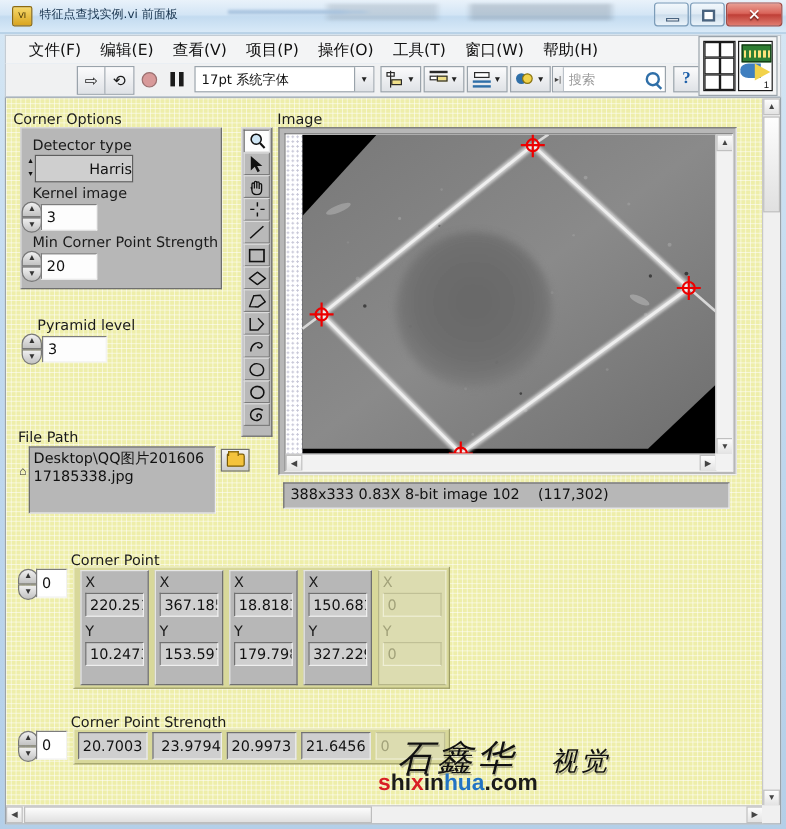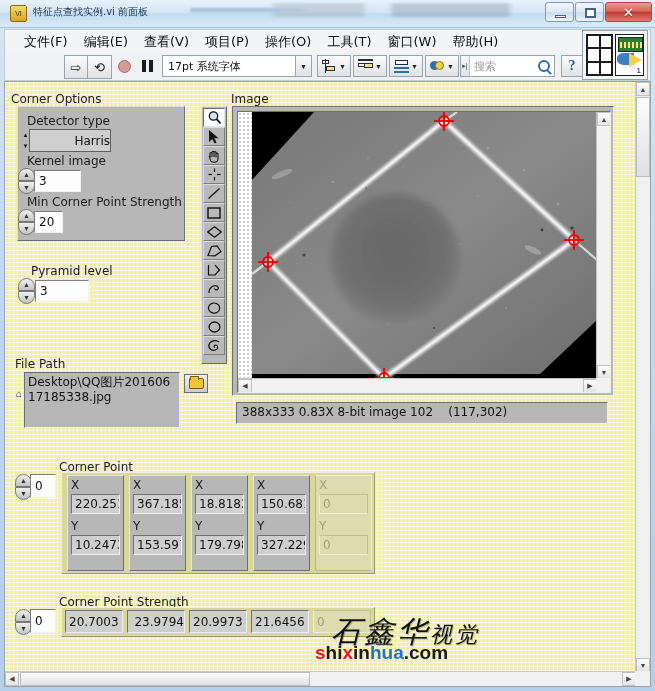--- a/index.html
+++ b/index.html
@@ -429,21 +429,21 @@
         <div class="half u">▲</div>
         <div class="half d">▼</div>
       </div>
       <div class="numbox" style="left:29px; top:88px; width:47px; height:22px;">3</div>
 
       <div class="fplabel" style="left:22px; top:113px;">Min Corner Point Strength</div>
       <div class="ospin" style="left:13px; top:127px;">
         <div class="half u">▲</div>
         <div class="half d">▼</div>
       </div>
-      <div class="numbox" style="left:29px; top:129px; width:29px; height:22px;">20</div>
+      <div class="numbox" style="left:29px; top:129px; width:47px; height:22px;">20</div>
 
       <div class="fplabel" style="left:26px; top:182px;">Pyramid level</div>
       <div class="ospin" style="left:13px; top:196px;">
         <div class="half u">▲</div>
         <div class="half d">▼</div>
       </div>
       <div class="numbox" style="left:30px; top:198px; width:54px; height:22px;">3</div>
 
       <div class="fplabel" style="left:10px; top:275px;">File Path</div>
       <span class="pathglyph" style="left:11px; top:306px;">⌂</span>
@@ -694,21 +694,21 @@
       <div class="idxbox" style="left:25px; top:527px; width:26px; height:24px;">0</div>
 
       <div class="arrshell" style="left:56px; top:525px; width:314px; height:30px;"></div>
       <div class="efield" style="left:60px; top:528px; width:58px; height:23px; line-height:23px;">20.7003</div>
       <div class="efield" style="left:122px; top:528px; width:58px; height:23px; line-height:23px;text-align:right;">23.9794</div>
       <div class="efield" style="left:184px; top:528px; width:58px; height:23px; line-height:23px;">20.9973</div>
       <div class="efield" style="left:246px; top:528px; width:58px; height:23px; line-height:23px;">21.6456</div>
       <div class="efield dim" style="left:308px; top:528px; width:58px; height:23px; line-height:23px;">0</div>
 
       <div class="wm" style="left:326px; top:530px;">
-        <span class="wm-cn">石鑫华</span><span class="wm-cn" style="font-size:22px;">视觉</span>
+        <span class="wm-cn">石鑫华</span><span class="wm-cn" style="font-size:22px;margin-left:29px;">视觉</span>
       </div>
       <div class="wm wm-url" style="left:310px; top:560px;">
         <span style="color:#d81f26">s</span><span style="color:#1b1b1b">h</span><span style="color:#1b1b1b">i</span><span style="color:#d81f26">x</span><span style="color:#1b1b1b">i</span><span style="color:#1b1b1b">n</span><span style="color:#2273c4">h</span><span style="color:#2273c4">u</span><span style="color:#2273c4">a</span><span style="color:#1b1b1b">.</span><span style="color:#1b1b1b">c</span><span style="color:#1b1b1b">o</span><span style="color:#1b1b1b">m</span>
       </div>
 
     </div>
 
     <div class="vsb">
       <div class="sbbtn" style="left:0;top:0;width:14px;height:14px;">▲</div>
       <div class="sbthumb" style="left:0;top:15px;width:14px;height:80px;"></div>

